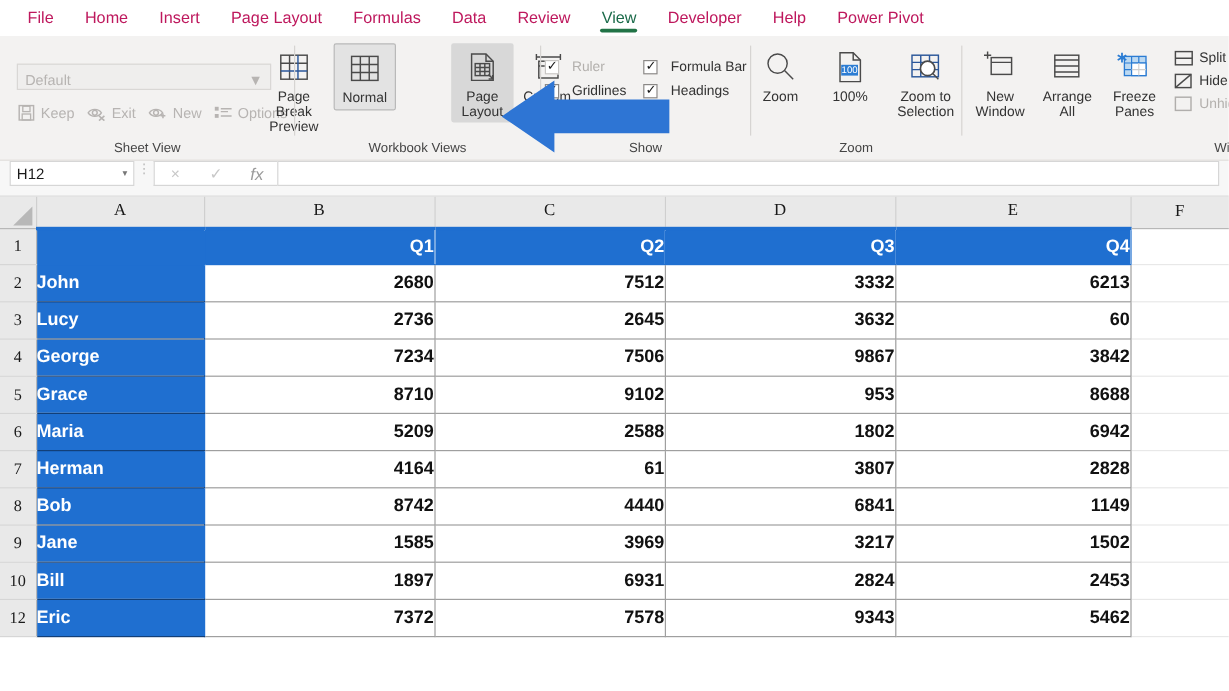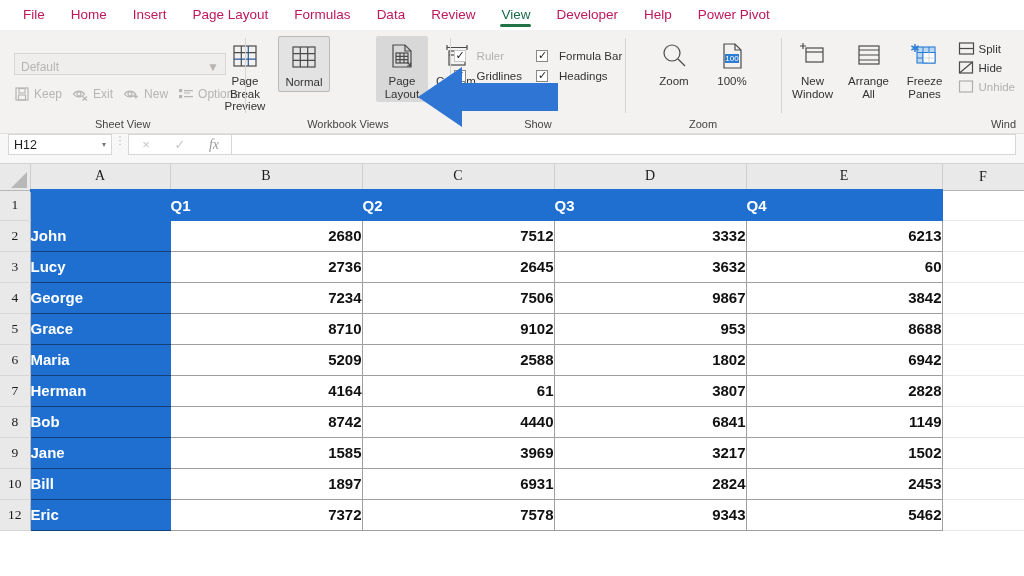--- a/index.html
+++ b/index.html
@@ -115,21 +115,21 @@
     display: flex; align-items: center; justify-content: space-between;
     padding: 0 5px; font-size: 12.5px; color: #1a1a1a;
   }
   .namebox .car { font-size: 8px; color: #777; }
   .gripdots { width: 16px; text-align: center; color: #b9b9b9; font-size: 11px; letter-spacing: 0; }
   .fbtns {
     display: flex; align-items: center; gap: 0; height: 21px;
     background: #fff; border: 1px solid #d6d6d6; border-right: none;
   }
   .fbtn { width: 34px; text-align: center; font-size: 13px; color: #c7c7c7; }
-  .fbtn.fx { font-style: italic; font-family: Liberation Serif, serif; color: #9b9b9b; font-size: 14px; }
+  .fbtn.fx { font-style: italic; font-family: Liberation Sans, sans-serif; color: #9b9b9b; font-size: 14px; }
   .finput {
     flex: 1; height: 21px; background: #fff;
     border: 1px solid #d6d6d6; margin-right: 6px;
     font-size: 12.5px; padding: 0 4px; color: #1a1a1a;
     display: flex; align-items: center;
   }
 
   
   .gridwrap { position: relative; width: 1024px; background: #fff; }
   table.grid { border-collapse: collapse; table-layout: fixed; width: 1024px; }
@@ -163,21 +163,21 @@
 
   td.cell {
     border-right: 1px solid #9f9f9f;
     border-bottom: 1px solid #9f9f9f;
     font-size: 15px; color: #111;
     padding: 0 8px; font-weight: bold;
     text-align: right; white-space: nowrap;
     overflow: hidden;
   }
   td.cell.hdr {
-    background: #1f6fd0; color: #fff; text-align: left;
+    background: #1f6fd0; color: #fff; text-align: right;
     border-right: 1px solid #1f6fd0; border-bottom: 1px solid #1f6fd0;
   }
   td.cell.name {
     background: #1f6fd0; color: #fff; text-align: left;
     border-right: 1px solid #1f6fd0; border-bottom: 1px solid #123f78;
   }
   td.cell.a1 { background: #1f6fd0; border-right: 1px solid #1f6fd0; border-bottom: 1px solid #1f6fd0; }
   td.cell.blank { border-right: none; border-bottom: 1px solid #e8e8e8; }
 
   
@@ -343,20 +343,32 @@
         <div class="bigbtn">
           <span class="ico">
             <svg width="32" height="32" viewBox="0 0 32 32">
               <path class="ln" d="M8 4 H19 L25 10 V28 H8 Z"></path>
               <path class="ln" d="M19 4 V10 H25"></path>
               <rect x="9" y="14" width="14" height="9" fill="#2b7cd3"></rect>
               <text x="16" y="21.2" font-size="8" fill="#ffffff" text-anchor="middle" font-family="Liberation Sans, sans-serif">100</text>
             </svg>
           </span>
           <span class="lbl">100%</span>
+        </div>
+        <div class="bigbtn wide">
+          <span class="ico">
+            <svg width="32" height="32" viewBox="0 0 32 32">
+              <rect class="lnb" x="5" y="6" width="22" height="18" stroke="#2b7cd3"></rect>
+              <path class="lnb" d="M5 12 H27 M5 18 H27 M12.3 6 V24 M19.6 6 V24" stroke="#2b7cd3"></path>
+              <circle cx="18" cy="17" r="6" fill="#ffffff" stroke="#4a4a4a" stroke-width="1.4"></circle>
+              <path class="ln" d="M22.3 21.3 L27 26" stroke-width="1.5"></path>
+            </svg>
+          </span>
+          <span class="lbl">Zoom to
+Selection</span>
         </div>
       </div>
       <div class="group-label">Zoom</div>
     </div>
 
     <div class="group" style="flex:1">
       <div class="group-body" style="padding-top:2px;gap:4px">
         <div class="bigbtn">
           <span class="ico">
             <svg width="32" height="30" viewBox="0 0 32 30">

